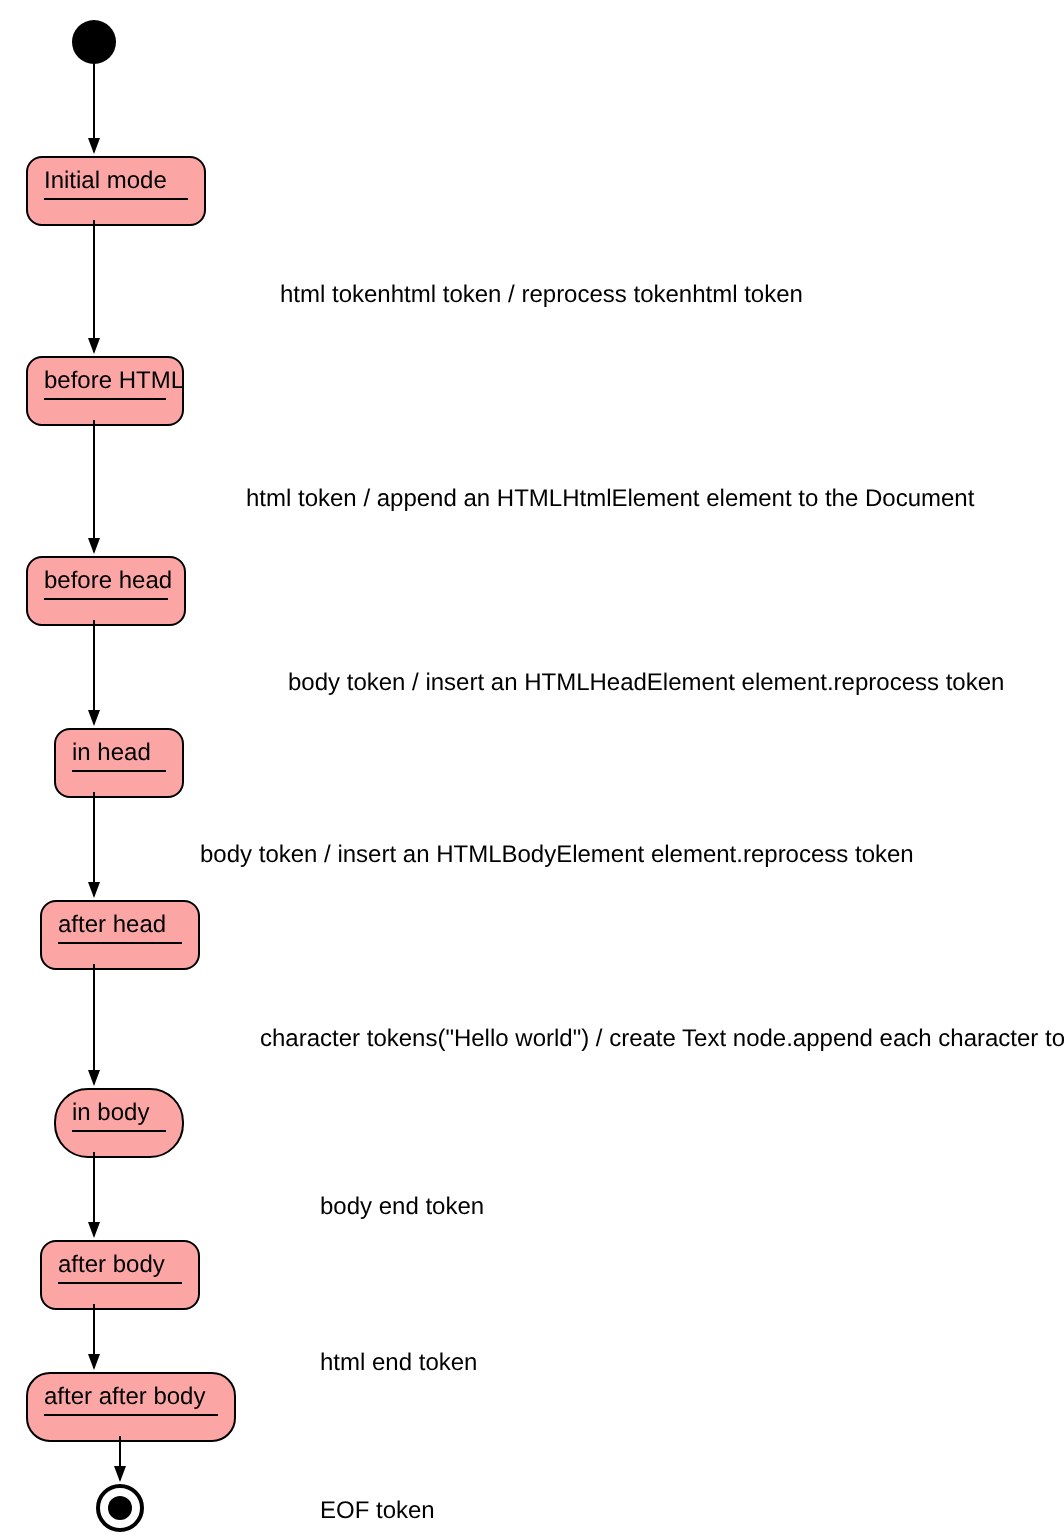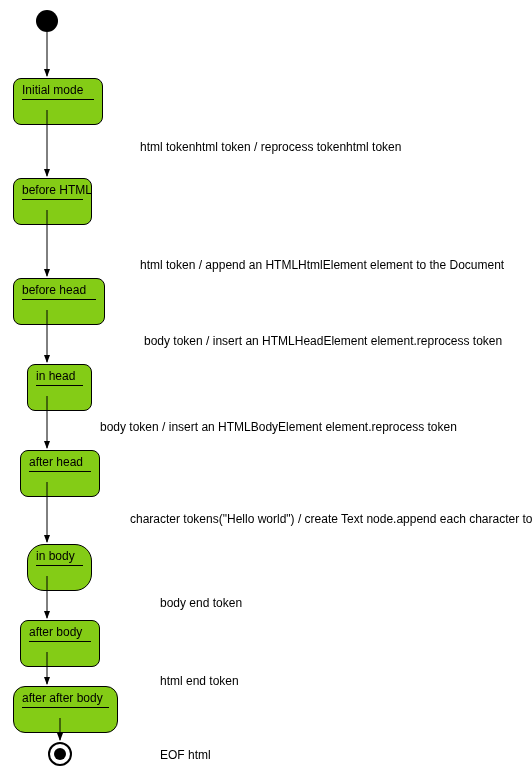--- a/index.html
+++ b/index.html
@@ -36,23 +36,23 @@
     content: "";
     width: 12px;
     height: 12px;
     background: #000;
     border-radius: 50%;
   }
   .state {
     position: absolute;
     border: 1px solid #000;
     border-radius: 8px;
-    background: #84cc16;
+    background: #fca5a5;
     box-sizing: border-box;
-    padding: 4px 8px 24px 8px;
+    padding: 4px 8px 12px 8px;
   }
   .state .label {
     font-size: 12px;
     white-space: nowrap;
   }
   .state .divider {
     border-top: 1px solid #000;
     margin-top: 2px;
     height: 0;
   }
@@ -79,21 +79,21 @@
 <div class="state" style="left:13px; top:78px; width:90px;">
   <div class="label">Initial mode</div>
   <div class="divider"></div>
 </div>
 
 <div class="state" style="left:13px; top:178px; width:79px;">
   <div class="label">before HTML</div>
   <div class="divider"></div>
 </div>
 
-<div class="state" style="left:13px; top:278px; width:92px;">
+<div class="state" style="left:13px; top:278px; width:80px;">
   <div class="label">before head</div>
   <div class="divider"></div>
 </div>
 
 <div class="state" style="left:27px; top:364px; width:65px;">
   <div class="label">in head</div>
   <div class="divider"></div>
 </div>
 
 <div class="state" style="left:20px; top:450px; width:80px;">
@@ -112,27 +112,27 @@
 </div>
 
 <div class="state" style="left:13px; top:686px; width:105px;border-radius:12px;">
   <div class="label">after after body</div>
   <div class="divider"></div>
 </div>
 
 <div class="end-circle" style="left:48px; top:742px;"></div>
 
 <div class="trans-label" style="left:140px; top:140px;">html tokenhtml token / reprocess tokenhtml token</div>
-<div class="trans-label" style="left:140px; top:242px;margin-top:16px;">html token / append an HTMLHtmlElement element to the Document</div>
+<div class="trans-label" style="left:123px; top:242px;">html token / append an HTMLHtmlElement element to the Document</div>
 <div class="trans-label" style="left:100px; top:334px;padding-left:44px;">body token / insert an HTMLHeadElement element.reprocess token</div>
 <div class="trans-label" style="left:100px; top:420px;">body token / insert an HTMLBodyElement element.reprocess token</div>
 <div class="trans-label" style="left:130px; top:512px;">character tokens("Hello world") / create Text node.append each character to it.</div>
 <div class="trans-label" style="left:160px; top:596px;">body end token</div>
 <div class="trans-label" style="left:160px; top:674px;">html end token</div>
-<div class="trans-label" style="left:160px; top:748px;">EOF html</div>
+<div class="trans-label" style="left:160px; top:748px;">EOF token</div>
 
 <svg class="arrows">
   <defs>
     <marker id="arrowhead" markerWidth="8" markerHeight="8" refX="7" refY="3" orient="auto" markerUnits="strokeWidth">
       <path d="M0,0 L8,3 L0,6 Z" fill="#000"></path>
     </marker>
   </defs>
 
   <line x1="47" y1="32" x2="47" y2="76" stroke="#000" stroke-width="1" marker-end="url(#arrowhead)"></line>
 

